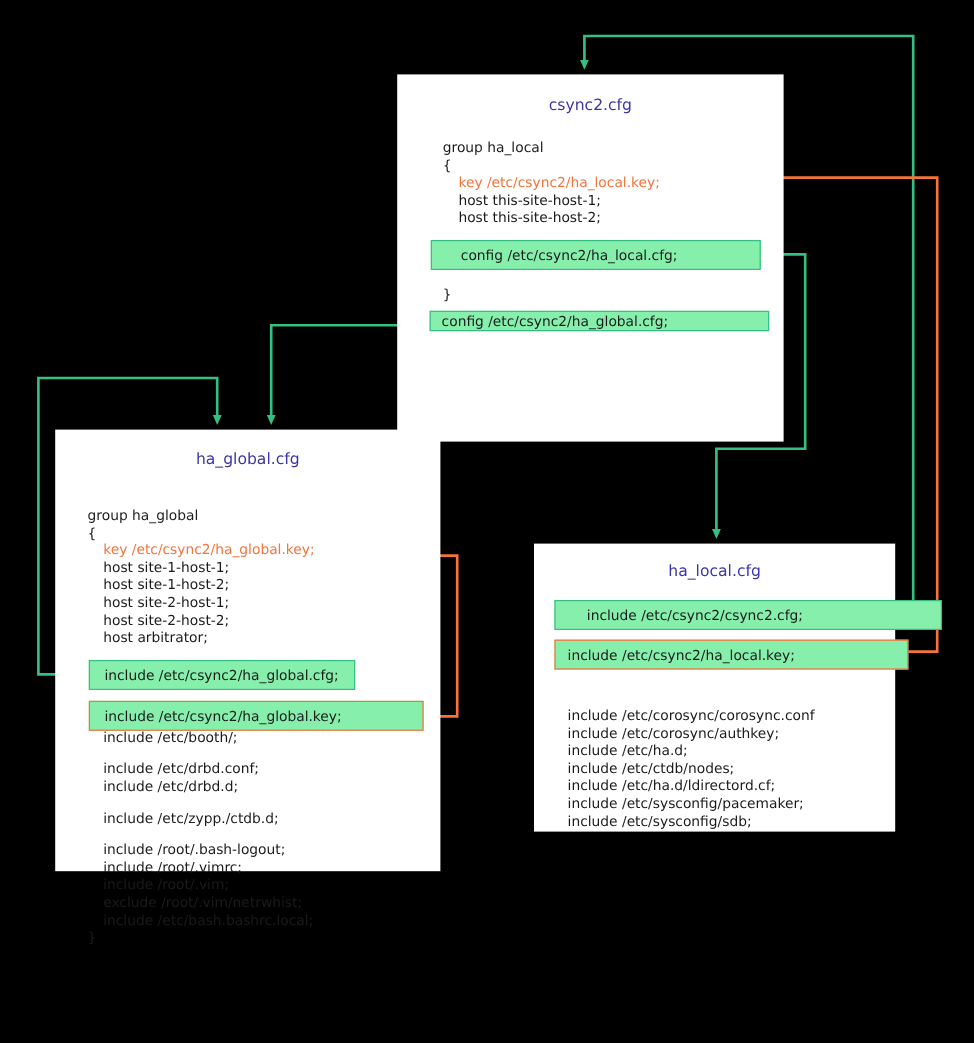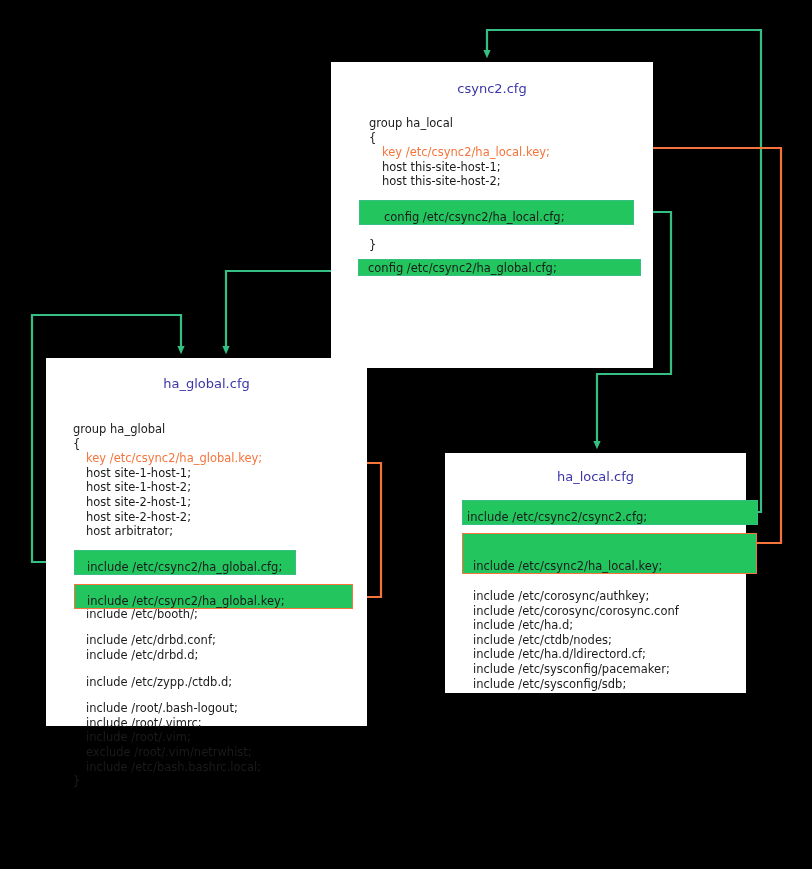--- a/index.html
+++ b/index.html
@@ -45,23 +45,23 @@
   }
   .code.key {
     color: #f4743b;
   }
   .gap-sm { height: 7px; }
   .gap-md { height: 12px; }
   .gap-lg { height: 17px; }
   .hl {
     position: absolute;
     box-sizing: border-box;
-    background: #22c55e;
+    background: #86efac;
     display: flex;
-    align-items: flex-end;
+    align-items: center;
     z-index: 3;
   }
   .hl-green { border: 1.6px solid #35bf82; }
   .hl-orange { border: 1.6px solid #f4743b; }
   .hl span {
     font-size: 11.5px;
     color: #1b1b1b;
     white-space: pre;
   }
 
@@ -78,22 +78,22 @@
   
   #panel-halocal { left: 445px; top: 453px; width: 301px; height: 240px; }
   #panel-halocal .panel-title { margin-top: 16px; }
   #panel-halocal .body { margin-top: 104px; padding-left: 28px; }
 
   
   #hl-config-local  { left: 359px; top: 200px;  width: 275px; height: 25px; padding-left: 24px; }
   #hl-config-global { left: 358px; top: 259px;  width: 283px; height: 17px; padding-left: 9px; }
   #hl-inc-global-cfg{ left: 74px;  top: 550px;  width: 222px; height: 25px; padding-left: 12px; }
   #hl-inc-global-key{ left: 74px;  top: 584px;  width: 279px; height: 25px; padding-left: 12px; }
-  #hl-inc-csync2    { left: 462px; top: 500px;  width: 296px; height: 25px; padding-left: 4px; }
-  #hl-inc-local-key { left: 462px; top: 533px;  width: 295px; height: 41px; padding-left: 10px; }
+  #hl-inc-csync2    { left: 462px; top: 500px;  width: 323px; height: 25px; padding-left: 26px; }
+  #hl-inc-local-key { left: 462px; top: 533px;  width: 295px; height: 25px; padding-left: 10px; }
 </style>
 </head>
 <body>
 
 <div id="stage">
 
   <svg id="wires" viewBox="0 0 812 869" width="812" height="869">
     <defs>
       <marker id="arrow-green" markerWidth="9" markerHeight="9" refX="4.2" refY="4.5" orient="auto" markerUnits="userSpaceOnUse">
         <path d="M0,0.8 L8.4,4.5 L0,8.2 z" fill="#35bf82"></path>
@@ -155,22 +155,22 @@
       <div class="code" style="padding-left:13px">include /root/.vim;</div>
       <div class="code" style="padding-left:13px">exclude /root/.vim/netrwhist;</div>
       <div class="code" style="padding-left:13px">include /etc/bash.bashrc.local;</div>
       <div class="code">}</div>
     </div>
   </div>
 
   <div class="panel" id="panel-halocal">
     <div class="panel-title">ha_local.cfg</div>
     <div class="body">
+      <div class="code">include /etc/corosync/corosync.conf</div>
       <div class="code">include /etc/corosync/authkey;</div>
-      <div class="code">include /etc/corosync/corosync.conf</div>
       <div class="code">include /etc/ha.d;</div>
       <div class="code">include /etc/ctdb/nodes;</div>
       <div class="code">include /etc/ha.d/ldirectord.cf;</div>
       <div class="code">include /etc/sysconfig/pacemaker;</div>
       <div class="code">include /etc/sysconfig/sdb;</div>
     </div>
   </div>
 
   <div class="hl hl-green" id="hl-config-local">
     <span>config /etc/csync2/ha_local.cfg;</span>

